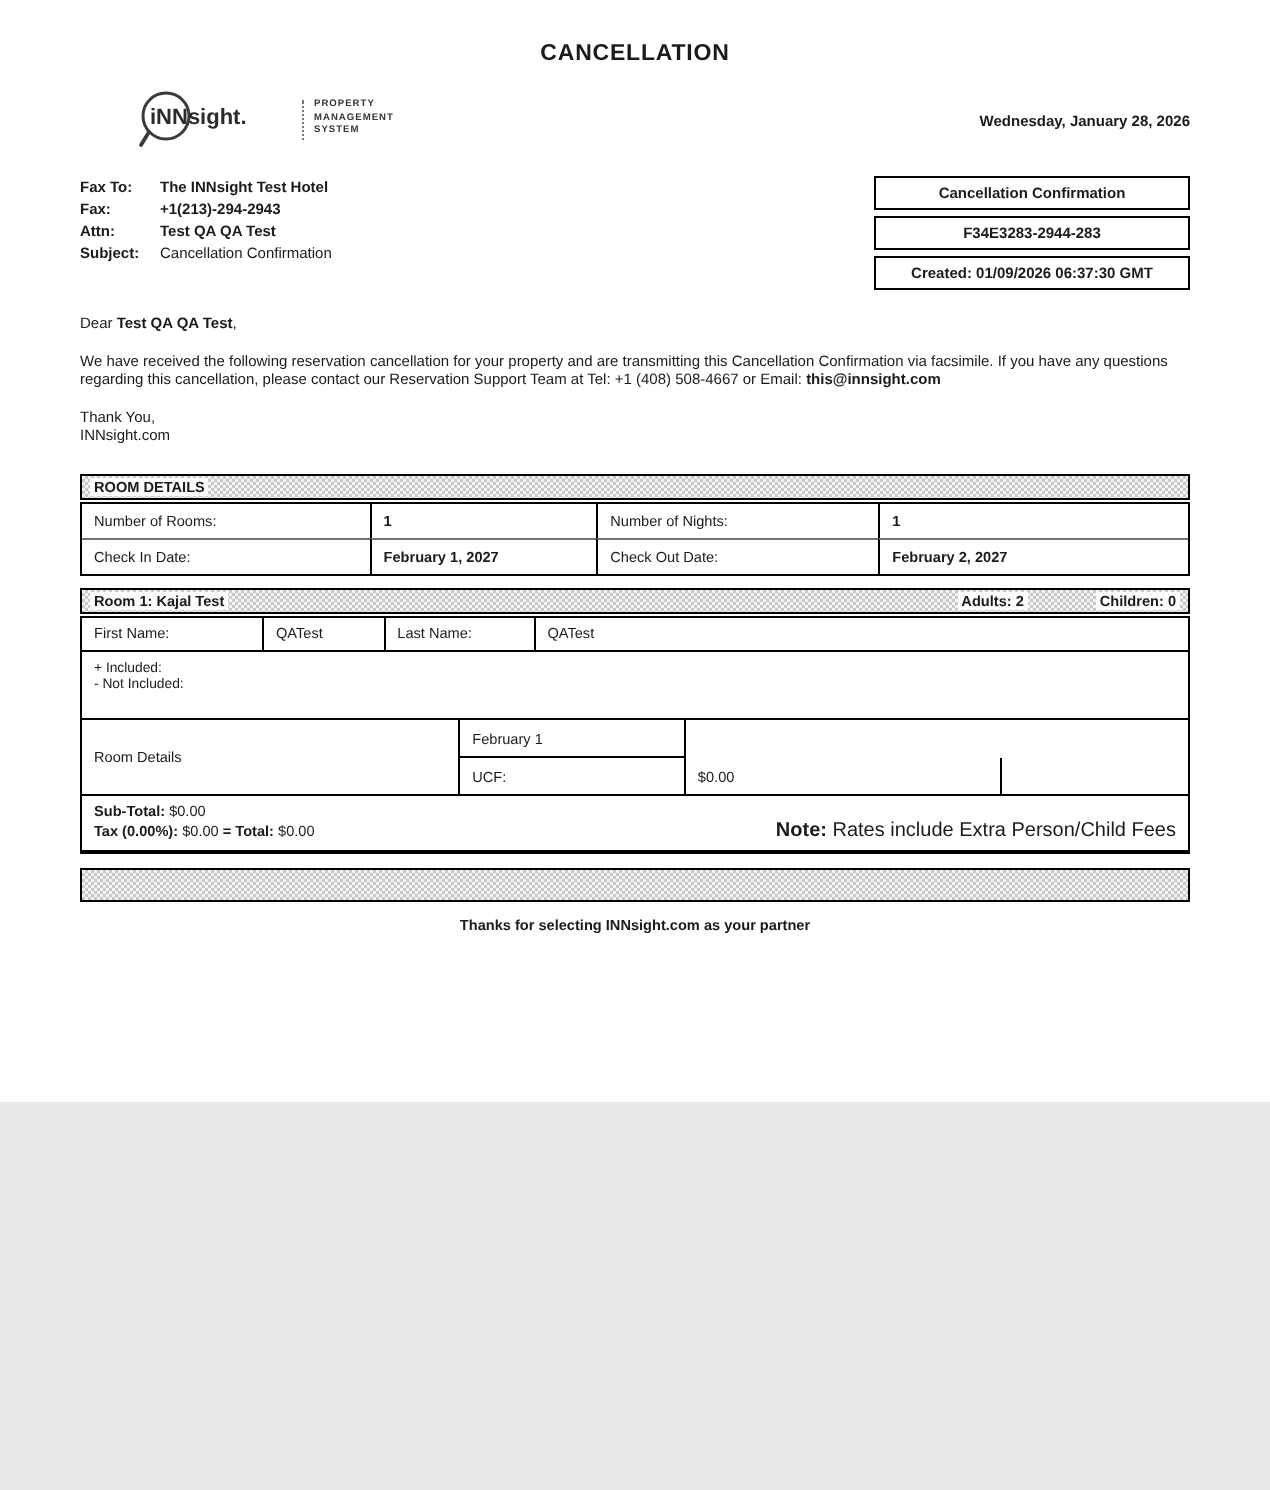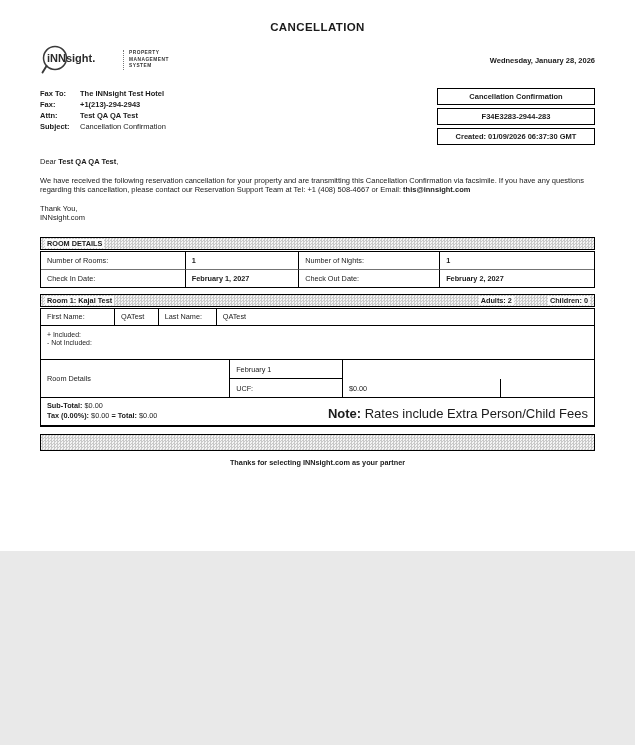--- a/index.html
+++ b/index.html
@@ -8,21 +8,21 @@
     width: 635px; height: 551px; background: #fff; margin: 0 auto;
     font-family: "Liberation Sans", sans-serif; color: #1b1b1b; position: relative;
     overflow: hidden;
   }
   .content { padding: 0 40px; }
   .doc-title {
     text-align: center; font-size: 11.5px; font-weight: bold;
     letter-spacing: .4px; padding-top: 21px;
   }
   
-  .hdr-row { display: flex; justify-content: space-between; align-items: center; margin-top: 8px; height: 38px; }
+  .hdr-row { display: flex; justify-content: space-between; align-items: center; margin-top: 8px; height: 38px; margin-left: 28px; }
   .logo-wrap { display: flex; align-items: center; gap: 5px; }
   .logo-tagline {
     border-left: 1px dotted #777; padding-left: 5px;
     font-size: 4.8px; letter-spacing: .5px; color: #333; line-height: 6.5px; font-weight: bold;
   }
   .hdr-date { font-size: 7.5px; font-weight: bold; }
   
   .fax-row { display: flex; justify-content: space-between; margin-top: 9px; align-items: flex-start; }
   .fax-lines { font-size: 7.5px; line-height: 11px; }
   .fax-line { display: flex; }
@@ -50,32 +50,32 @@
   .rd-table { grid-template-columns: 26% 20.5% 25.5% auto; }
   .cell { padding: 4px 6px; border-left: 1px solid #000; border-top: 1px solid #737373; }
   .cell.first-col { border-left: none; }
   .cell.first-row { border-top: none; }
   .cell.v { font-weight: bold; }
   
   .room-section { margin-top: 6px; }
   .room-bar-spacer { flex: 1; }
   .room-bar-adults { margin-right: 34px; }
   .room-box { border: 1px solid #000; border-bottom-width: 2px; margin-top: 1px; font-size: 7.3px; }
-  .guest-row { display: grid; grid-template-columns: 13.2% 7.9% 10.5% auto; }
+  .guest-row { display: grid; grid-template-columns: 13.2% 7.9% 10.5% auto; gap: 17px; }
   .guest-row .cell { border-top: none; padding: 3.5px 6px; }
   .included-cell { border-top: 1px solid #000; padding: 5px 6px 11px; font-size: 6.9px; line-height: 8.8px; }
   .price-grid { display: grid; grid-template-columns: 34.2% 20.4% 28.6% auto; border-top: 1px solid #000; }
   .pg-roomdetails { grid-row: 1 / 3; grid-column: 1; display: flex; align-items: center; padding: 0 6px; border-right: 1px solid #000; }
   .pg-cell { padding: 4.5px 6px; border-right: 1px solid #000; }
   .pg-r1 { grid-row: 1; border-bottom: 1px solid #000; }
   .pg-r2 { grid-row: 2; }
   .pg-empty { grid-row: 1 / 3; grid-column: 4; }
   .totals-row { border-top: 1px solid #000; display: flex; justify-content: space-between; align-items: flex-end; padding: 3px 6px 4px; }
   .totals-left { font-size: 7.3px; line-height: 10px; }
-  .totals-note { font-size: 13px; margin-left: 35px; }
+  .totals-note { font-size: 10px; margin-left: 35px; }
   
   .footer-banner {
     margin-top: 7px; border: 1px solid #000; height: 17px;
     display: flex; align-items: center; justify-content: center;
     font-size: 7.3px; font-weight: bold;
     background: repeating-conic-gradient(#c9c9c9 0% 25%, #f4f4f4 0% 50%) 0 0 / 3px 3px;
   }
   .footer-banner span { background: rgba(255,255,255,.88); padding: 0 14px; line-height: 9px; margin-top: 40px; }
 </style>
 </head>

